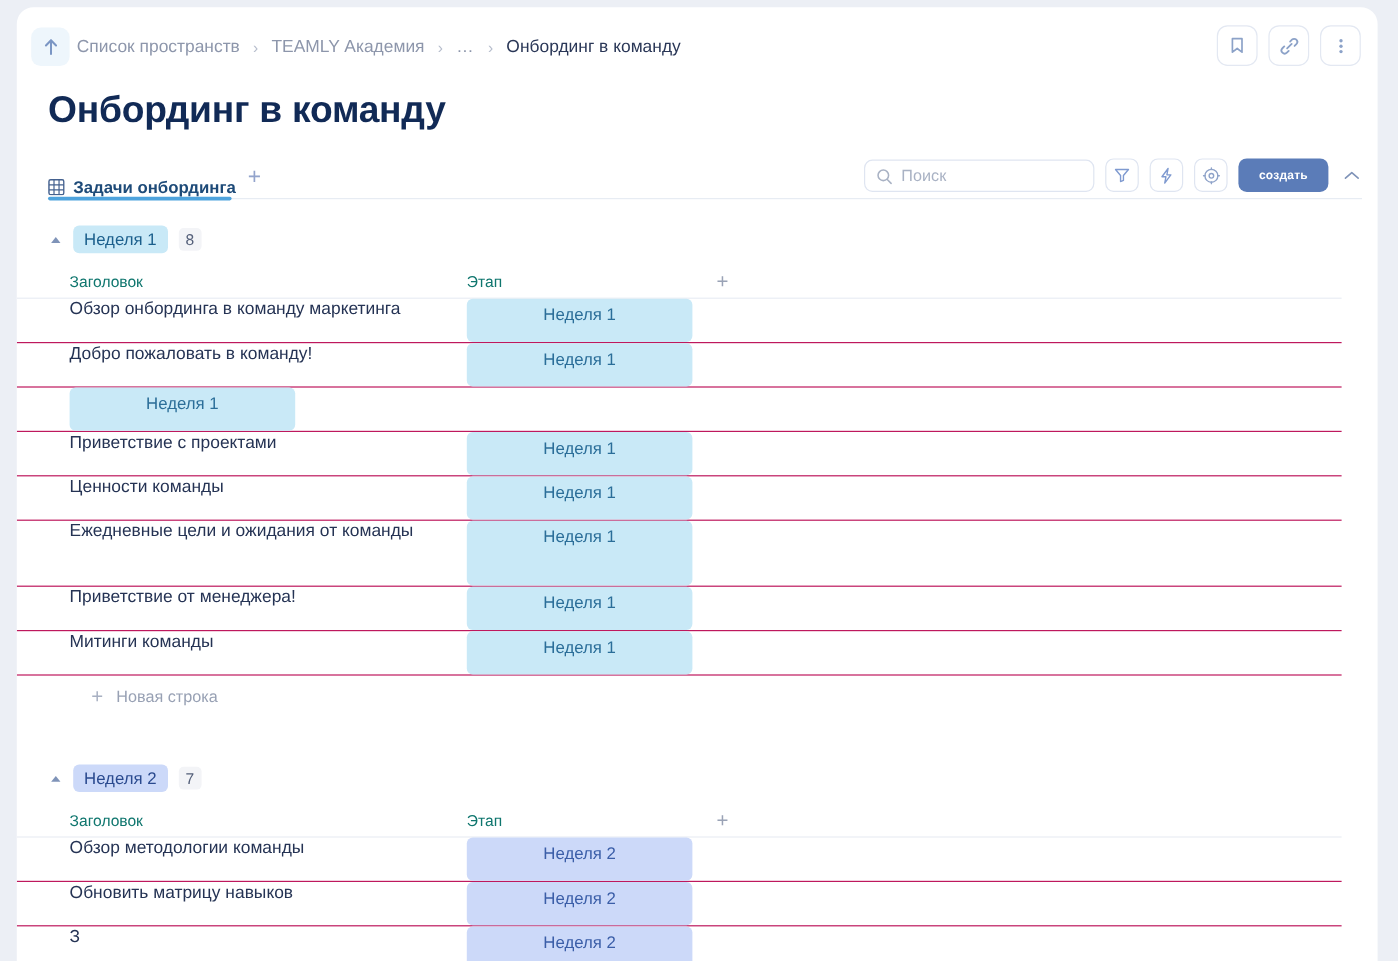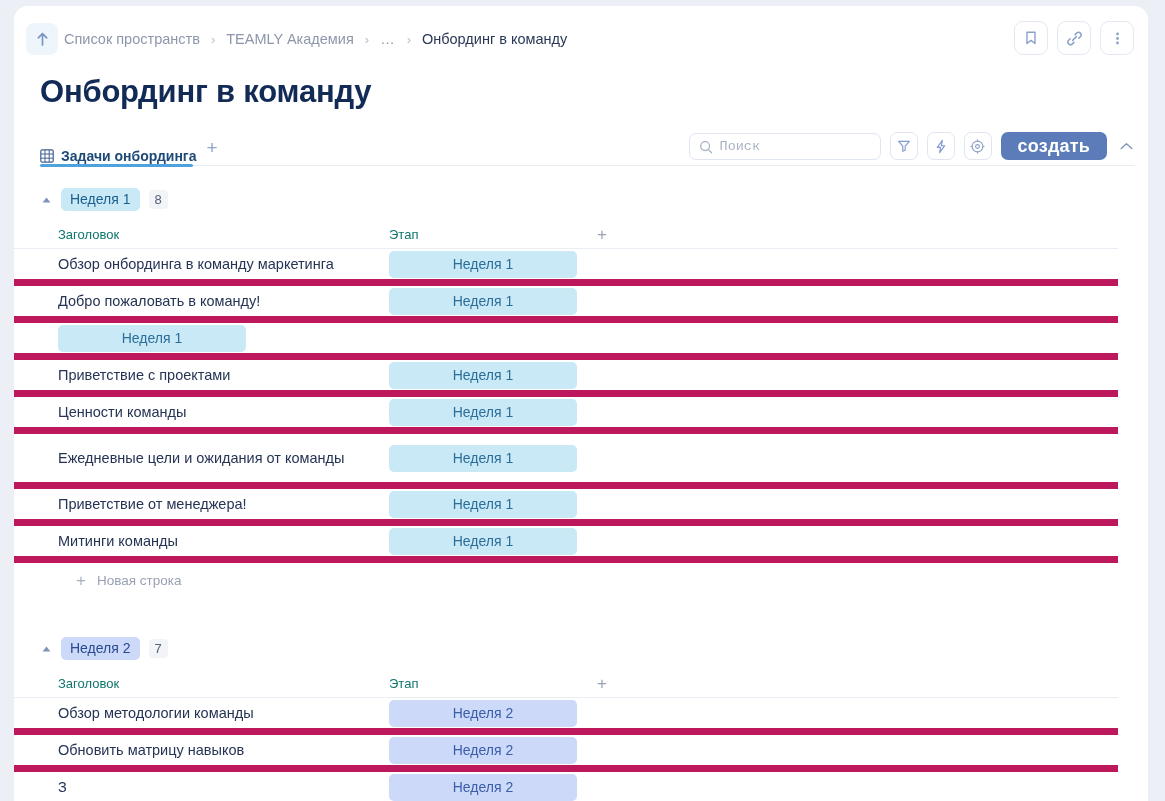--- a/index.html
+++ b/index.html
@@ -126,21 +126,21 @@
     background: #fff;
     display: flex; align-items: center;
     padding-left: 30px;
     cursor: text;
   }
   .search-box .s-ico {
     position: absolute; left: 9px; top: 6px;
   }
   .search-box input {
     border: none; outline: none;
-    font-family: Liberation Mono, monospace;
+    font-family: Liberation Sans, sans-serif;
     font-size: 13.5px;
     color: #14532d;
     width: 145px;
     background: transparent;
   }
   .search-box input::placeholder { color: #a9b2c4; }
 
   .tb-btn {
     width: 28px; height: 28px;
     border: 1px solid #dfe5f1;
@@ -150,21 +150,21 @@
     cursor: pointer;
   }
   .create-btn {
     height: 28px;
     padding: 0 17px;
     border: none;
     border-radius: 7px;
     background: #5b7cb8;
     color: #fff;
     font-family: inherit;
-    font-size: 18px;
+    font-size: 10px;
     font-weight: 700;
     letter-spacing: 0.2px;
     cursor: pointer;
     display: flex; align-items: center;
   }
   .collapse-chevron {
     width: 20px; height: 28px;
     display: flex; align-items: center; justify-content: center;
     cursor: pointer;
   }
@@ -217,24 +217,23 @@
     font-size: 13px;
     color: #0f766e;
     cursor: pointer;
   }
   .ch-title { width: 331px; }
   .ch-stage { width: 208px; }
   .ch-add { color: #9aa3b6; font-size: 17px; line-height: 13px; cursor: pointer; }
 
   .row {
     display: flex;
-    align-items: center;
     min-height: 37px;
     padding-left: 44px;
-    border-bottom: 7px solid #be185d;
+    border-bottom: 1px solid #be185d;
     margin-right: 30px;
   }
   .row.tall { min-height: 55px; }
   .cell-title {
     width: 331px;
     font-size: 14.5px;
     color: #253354;
     line-height: 19px;
     padding-right: 12px;
     cursor: pointer;

